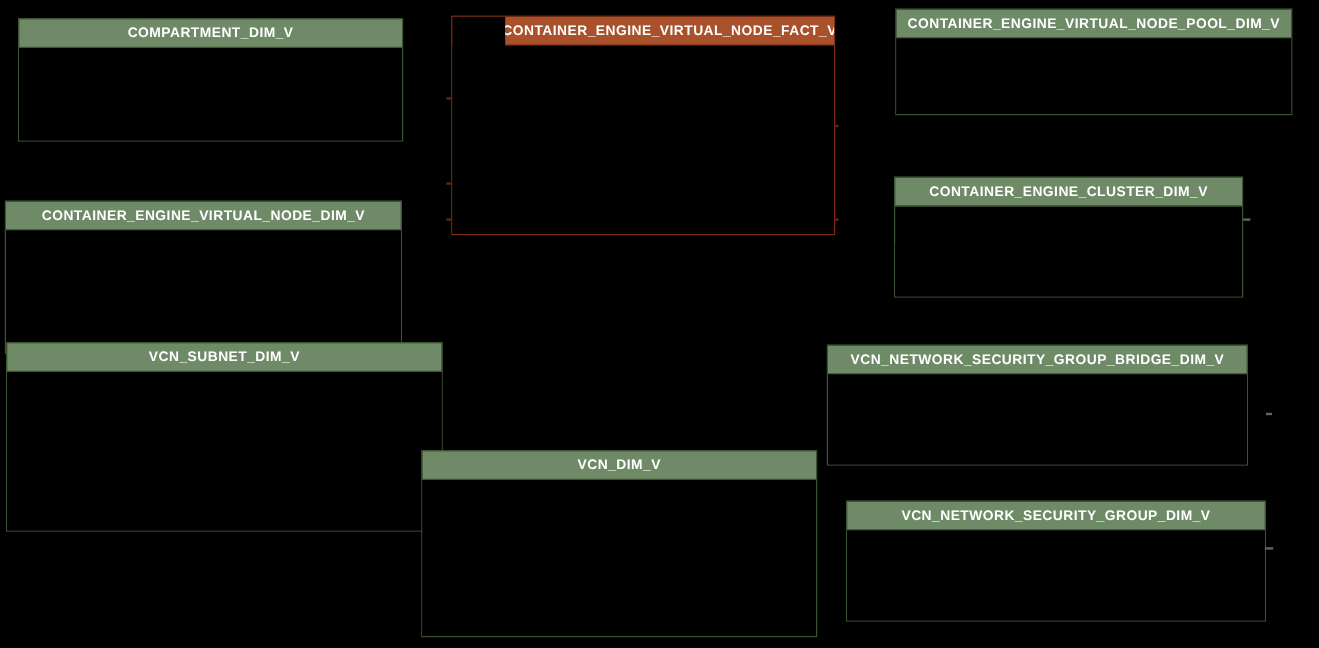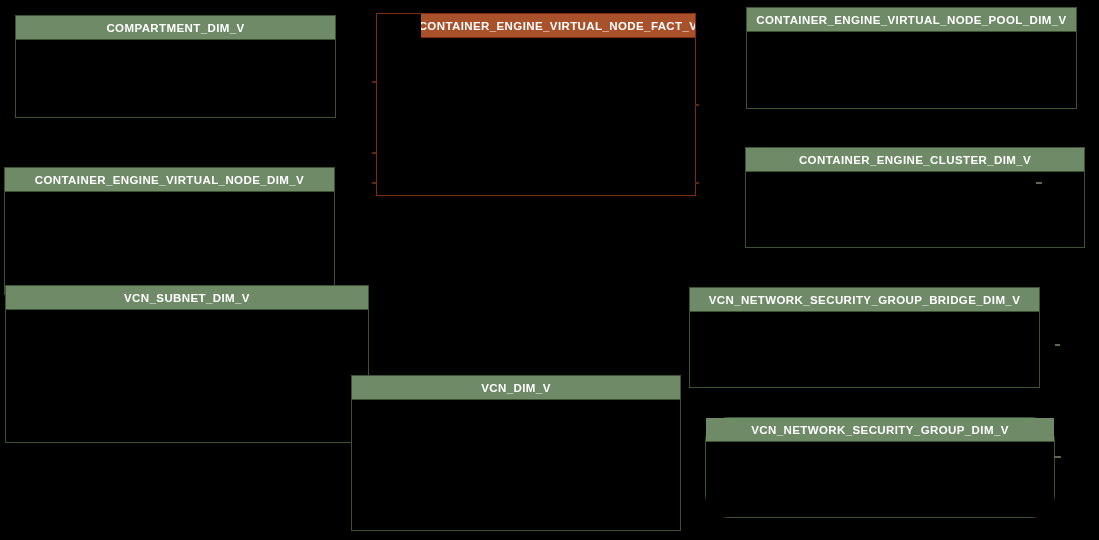--- a/index.html
+++ b/index.html
@@ -53,35 +53,35 @@
     <div class="table-body"></div>
   </div>
 
   <div class="table-box fact" style="left:376px; top:13px; width:320px; height:183px;">
     <div class="table-header">
       <span>CONTAINER_ENGINE_VIRTUAL_NODE_FACT_V</span>
     </div>
     <div class="table-body"></div>
   </div>
 
-  <div class="table-box dim" style="left:746px; top:7px; width:331px; height:102px;">
+  <div class="table-box dim" style="left:746px; top:7px; width:331px; height:89px;">
     <div class="table-header">
       <span>CONTAINER_ENGINE_VIRTUAL_NODE_POOL_DIM_V</span>
     </div>
     <div class="table-body"></div>
   </div>
 
   <div class="table-box dim" style="left:4px; top:137px; width:331px; height:128px;margin-top:30px;">
     <div class="table-header">
       <span>CONTAINER_ENGINE_VIRTUAL_NODE_DIM_V</span>
     </div>
     <div class="table-body"></div>
   </div>
 
-  <div class="table-box dim" style="left:745px; top:147px; width:340px; height:101px;gap:32px;">
+  <div class="table-box dim" style="left:745px; top:147px; width:291px; height:101px;gap:32px;">
     <div class="table-header">
       <span>CONTAINER_ENGINE_CLUSTER_DIM_V</span>
     </div>
     <div class="table-body"></div>
   </div>
 
   <div class="table-box dim" style="left:5px; top:285px; width:364px; height:158px;">
     <div class="table-header">
       <span>VCN_SUBNET_DIM_V</span>
     </div>
@@ -95,21 +95,21 @@
     <div class="table-body"></div>
   </div>
 
   <div class="table-box dim" style="left:351px; top:375px; width:330px; height:156px;">
     <div class="table-header">
       <span>VCN_DIM_V</span>
     </div>
     <div class="table-body"></div>
   </div>
 
-  <div class="table-box dim" style="left:705px; top:417px; width:350px; height:101px;border-radius:24px;">
+  <div class="table-box dim" style="left:705px; top:417px; width:350px; height:101px;">
     <div class="table-header">
       <span>VCN_NETWORK_SECURITY_GROUP_DIM_V</span>
     </div>
     <div class="table-body"></div>
   </div>
 
   <div class="stub fact-stub" style="left:372px; top:81px;  width:4px;"></div>
   <div class="stub fact-stub" style="left:372px; top:152px; width:4px;"></div>
   <div class="stub fact-stub" style="left:372px; top:182px; width:4px;"></div>
   <div class="stub fact-stub" style="left:695px; top:104px; width:4px;"></div>

